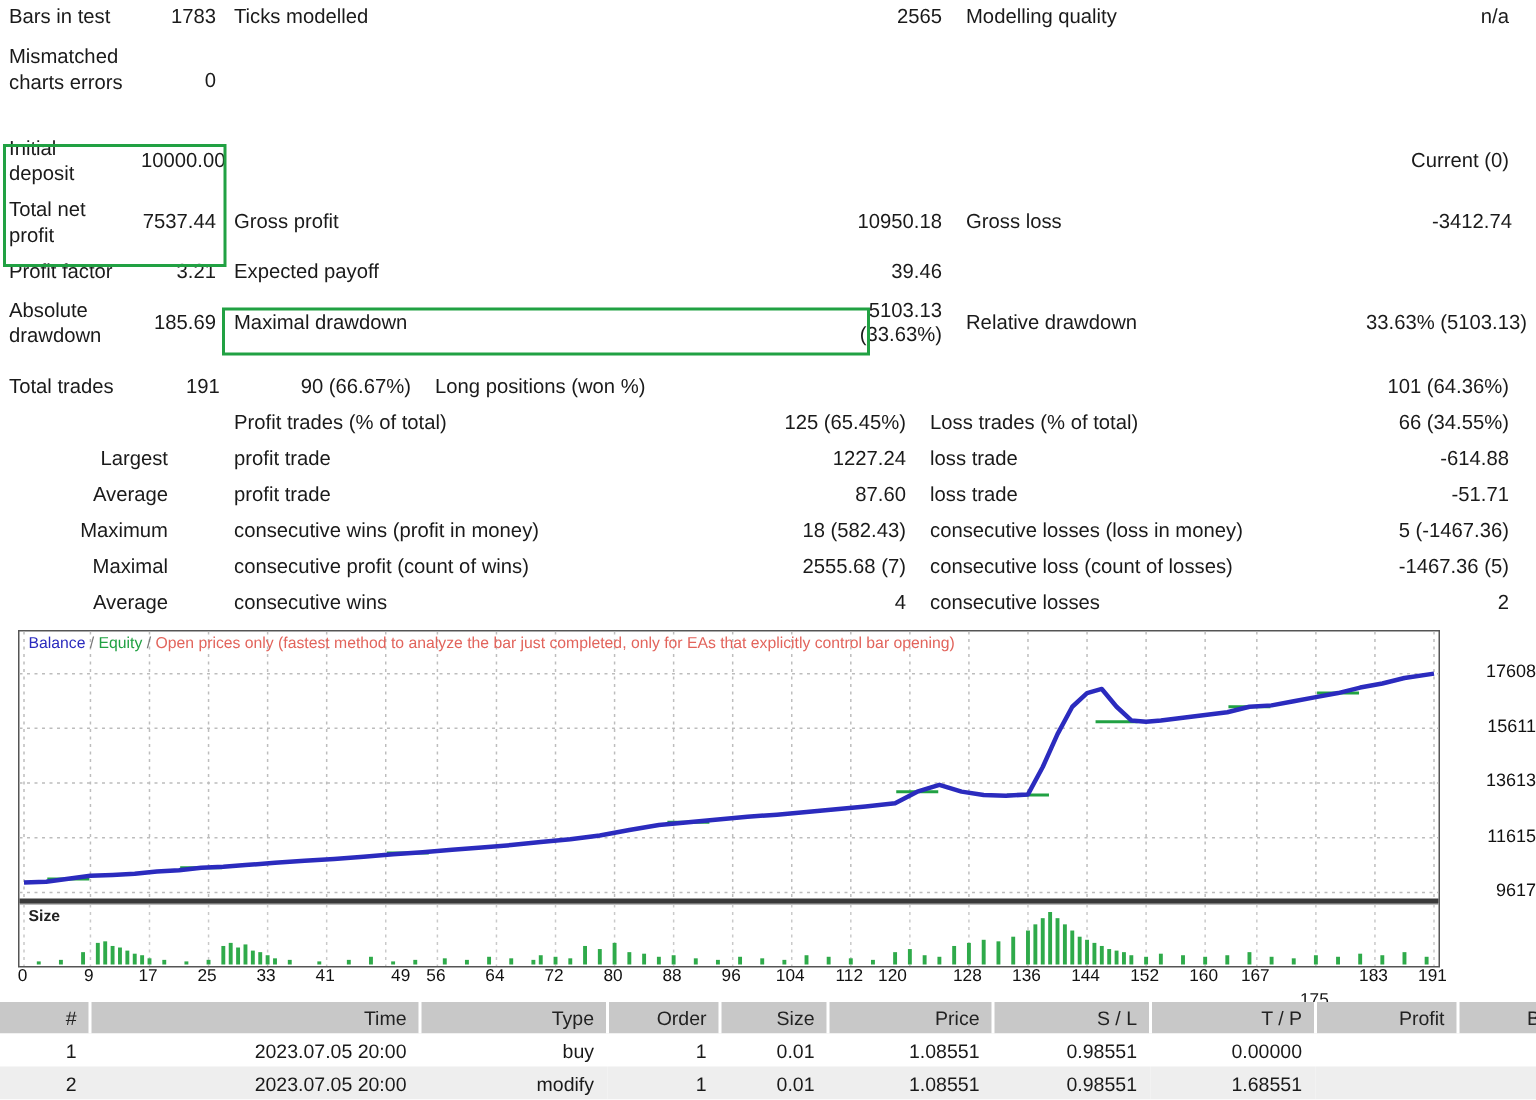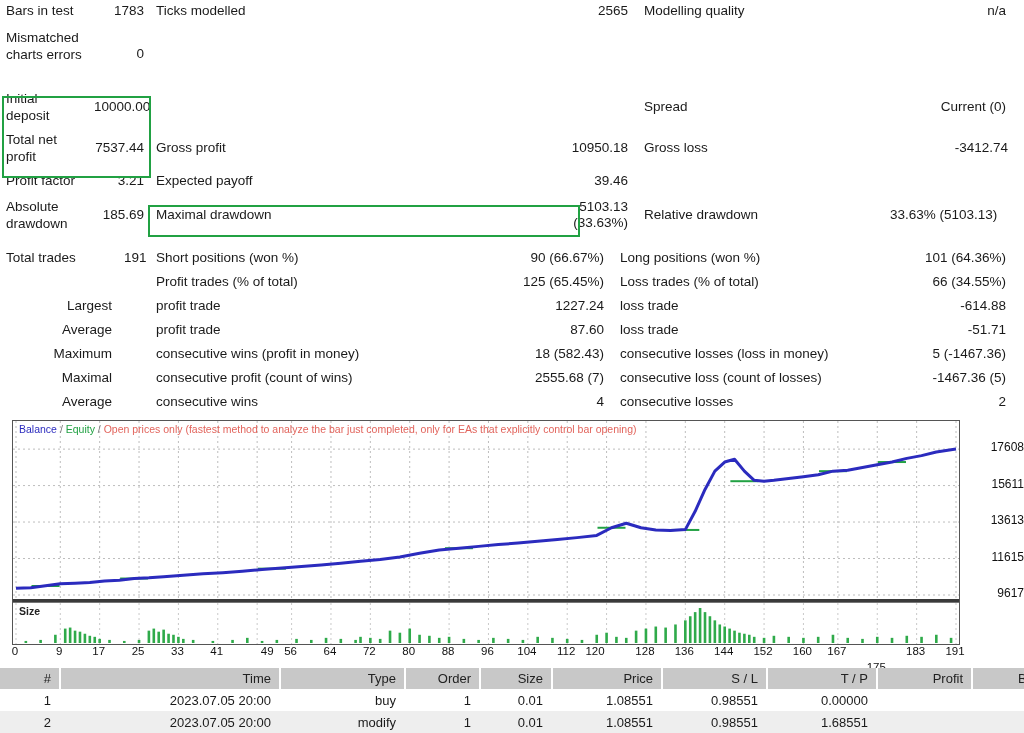--- a/index.html
+++ b/index.html
@@ -110,21 +110,20 @@
       </div>
       <div class="cell c1val" style="padding-top:20px;">0</div>
       <div class="cell" style="flex:1;"></div>
     </div>
 
     <div class="srow" style="height:41px;align-items:center;">
       <div class="cell c1lab" style="line-height:17px;">Initial deposit</div>
       <div class="cell c1val">10000.00</div>
       <div class="cell" style="width:404px;text-align:left;"></div>
       <div class="cell" style="width:80px;text-align:right;"></div>
-      <div class="cell" style="width:250px;text-align:left;padding-left:10px;">Spread</div>
       <div class="cell" style="flex:1;text-align:right;padding-right:18px;">Current (0)</div>
     </div>
 
     <div class="srow" style="height:41px;align-items:center;">
       <div class="cell c1lab" style="line-height:17px;">Total net profit</div>
       <div class="cell c1val">7537.44</div>
       <div class="cell" style="width:404px;text-align:left;">Gross profit</div>
       <div class="cell" style="width:80px;text-align:right;">10950.18</div>
       <div class="cell" style="width:250px;text-align:left;padding-left:10px;">Gross loss</div>
       <div class="cell" style="flex:1;text-align:right;padding-right:16px;">-3412.74</div>
@@ -138,29 +137,28 @@
       <div class="cell" style="width:250px;text-align:left;padding-left:10px;"></div>
       <div class="cell" style="flex:1;text-align:right;padding-right:18px;"></div>
     </div>
 
     <div class="srow" style="height:42px;align-items:center;">
       <div class="cell c1lab" style="line-height:17px;">Absolute drawdown</div>
       <div class="cell c1val">185.69</div>
       <div class="cell" style="width:404px;text-align:left;">Maximal drawdown</div>
       <div class="cell" style="width:80px;text-align:right;">5103.13 (33.63%)</div>
       <div class="cell" style="width:250px;text-align:left;padding-left:10px;">Relative drawdown</div>
-      <div class="cell" style="flex:1;text-align:left;">33.63% (5103.13)</div>
+      <div class="cell" style="flex:1;text-align:right;">33.63% (5103.13)</div>
     </div>
 
     <div style="height:10px;"></div>
 
     <div class="srow" style="height:24px;align-items:center;">
       <div class="cell" style="width:118px;text-align:left;">Total trades</div>
       <div class="cell" style="width:32px;text-align:right;">191</div>
-      <div class="cell" style="width:330px;text-align:left;padding-left:6px;">Short positions (won %)</div>
       <div class="cell" style="width:130px;text-align:right;">90 (66.67%)</div>
       <div class="cell" style="width:260px;text-align:left;padding-left:10px;">Long positions (won %)</div>
       <div class="cell" style="flex:1;text-align:right;padding-right:18px;">101 (64.36%)</div>
     </div>
 
     <div class="srow" style="height:24px;align-items:center;">
       <div class="cell" style="width:118px;text-align:left;"></div>
       <div class="cell" style="width:32px;text-align:right;"></div>
       <div class="cell" style="width:330px;text-align:left;padding-left:6px;">Profit trades (% of total)</div>
       <div class="cell" style="width:130px;text-align:right;">125 (65.45%)</div>

